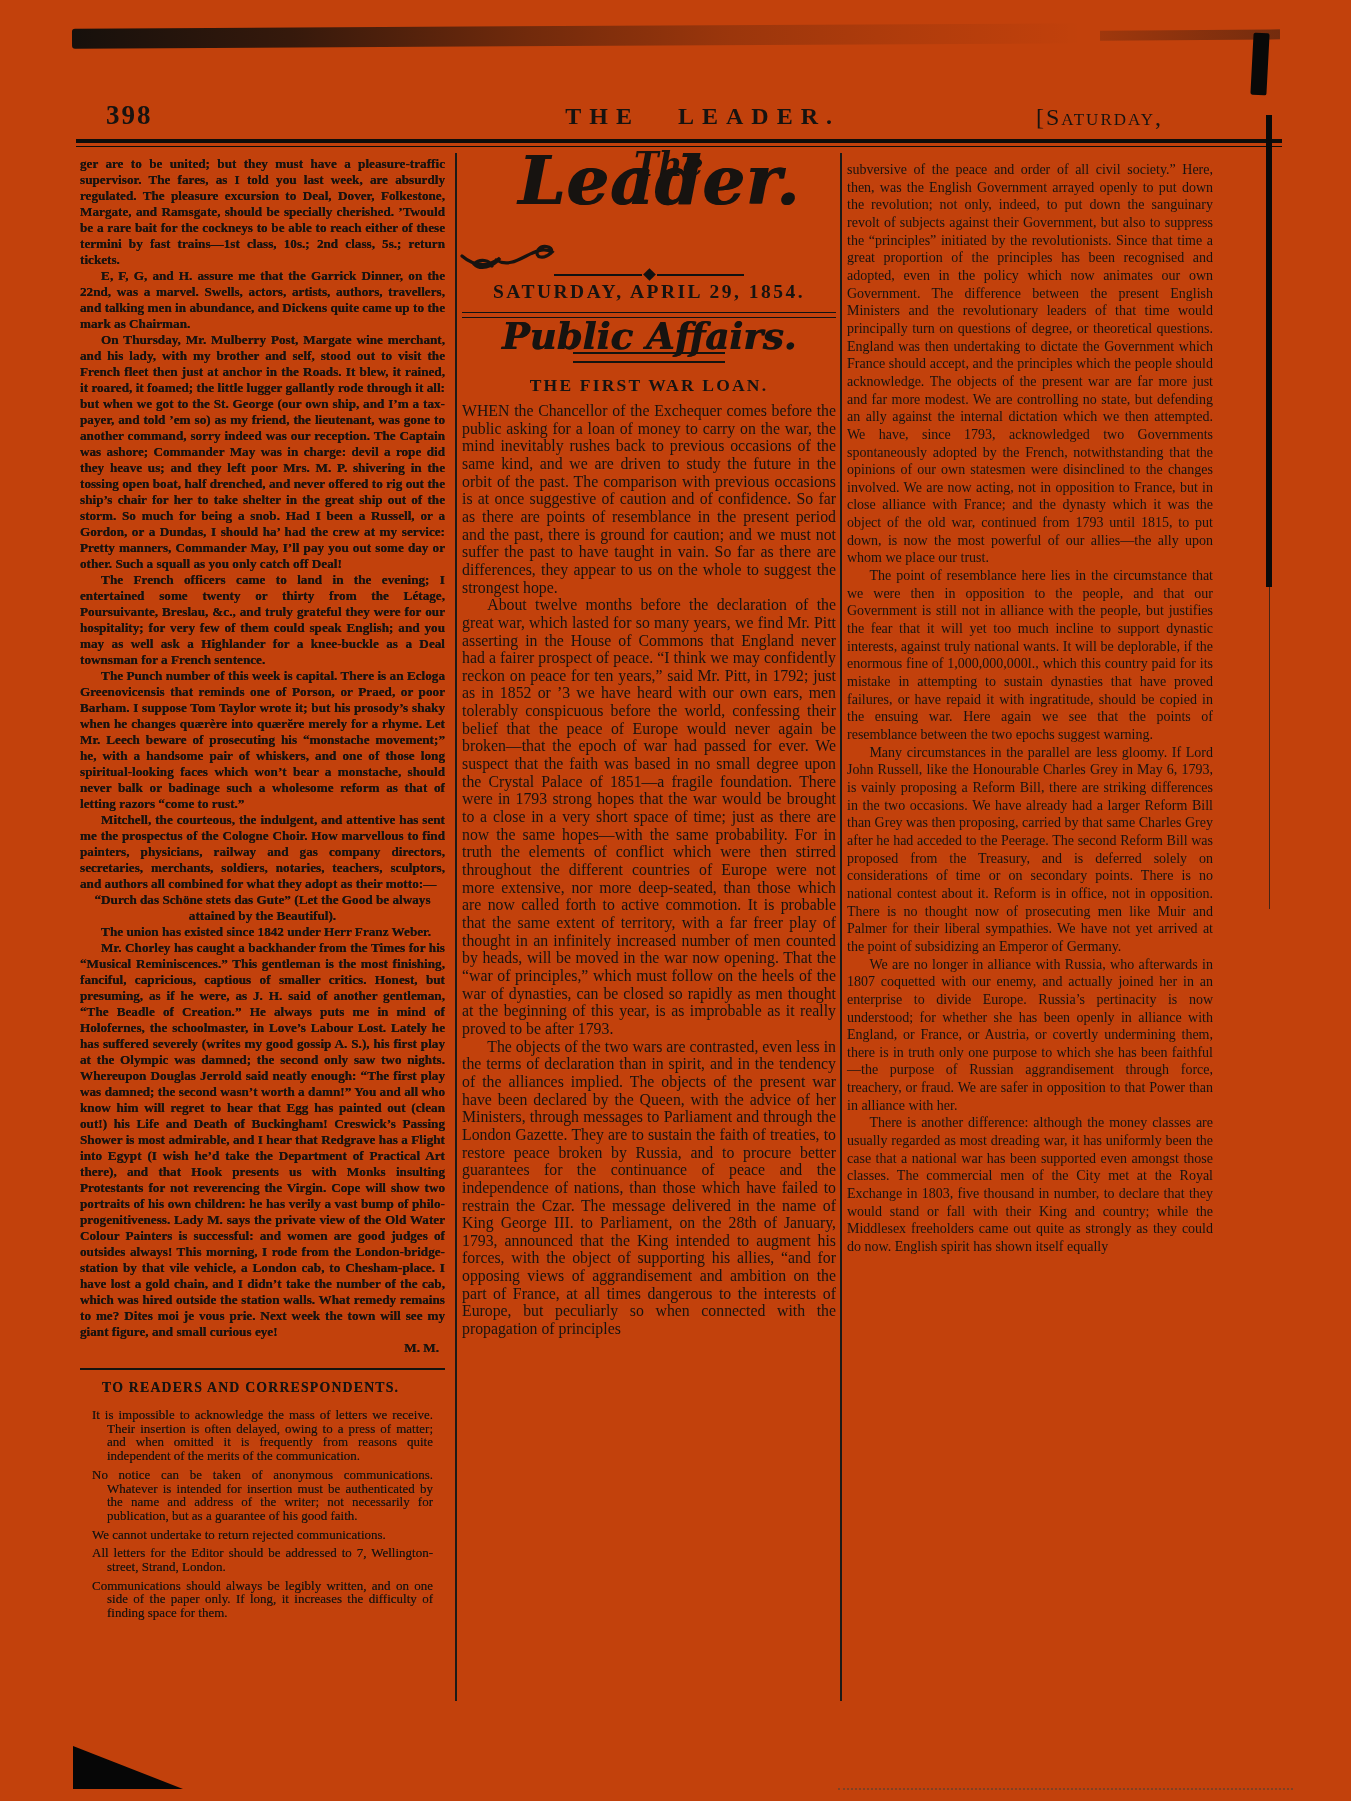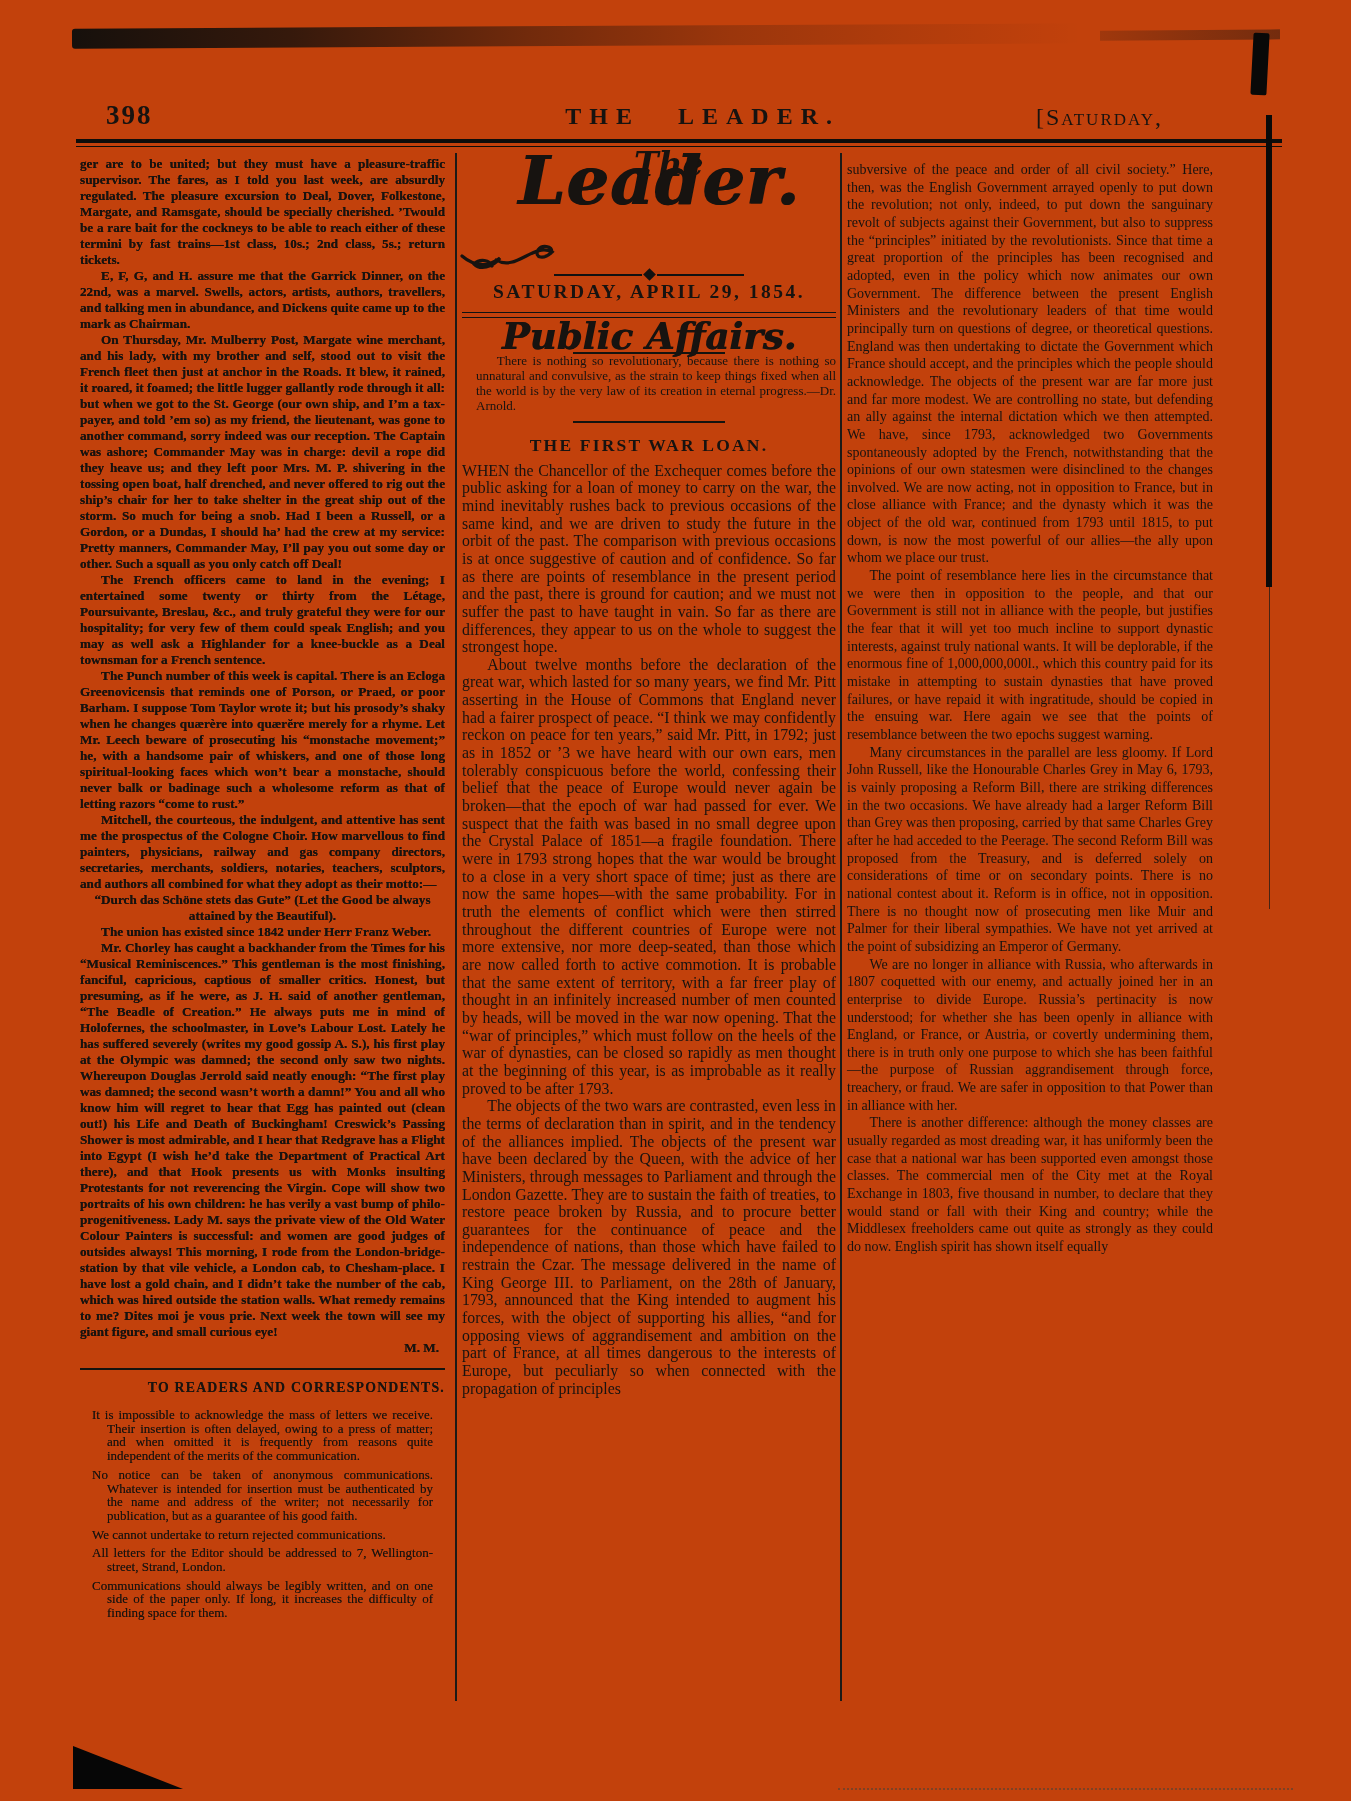--- a/index.html
+++ b/index.html
@@ -44,21 +44,21 @@
   .col p.flush { text-indent:0; }
 
   
   .left-col { left:80px; top:156px; width:365px; font-size:13.2px; line-height:16px;
     font-weight:bold; text-shadow:0 0 .55px rgba(20,15,10,.85); }
   .left-col .motto { text-align:center; text-indent:0; }
   .signature { text-align:right; text-indent:0 !important; padding-right:6px; }
 
   .readers { margin-top:10px; font-weight:normal; text-shadow:0 0 .3px rgba(20,15,10,.6); }
   .readers-rule { border:none; border-top:2.6px solid #15130f; margin:12px 0 10px; }
-  .readers-title { text-align:right; font-size:13.8px; font-weight:bold; letter-spacing:1.2px; margin:0 0 7px; text-indent:0; }
+  .readers-title { text-align:left; font-size:13.8px; font-weight:bold; letter-spacing:1.2px; margin:0 0 7px; text-indent:0; }
   .readers ul { margin:12px; padding:0; list-style:none; font-size:13px; line-height:13.7px; }
   .readers li { padding-left:15px; text-indent:-15px; margin-bottom:5px; text-align:justify; }
 
   
   .mid-col { left:462px; top:160px; width:374px; font-size:15.8px; line-height:17.65px; }
   .masthead-logo { position:relative; height:108px; font-family:"DejaVu Serif", serif; }
   .masthead-the { position:absolute; left:172px; top:-4px; font-size:33px; font-style:italic; font-weight:bold; }
   .masthead-leader { position:absolute; left:56px; top:12px; font-size:67px; font-style:italic; font-weight:bold;
     letter-spacing:1px; text-shadow:1.2px 0 0 #171310; }
   .masthead-flourish { position:absolute; left:-6px; top:62px; }
@@ -137,21 +137,20 @@
       <span class="diamond"></span>
       <span class="dline"></span>
     </div>
 
     <div class="masthead-date">SATURDAY, APRIL 29, 1854.</div>
     <div class="double-rule"></div>
 
     <div class="section-title">Public Affairs.</div>
     <hr class="short-rule">
 
-    <p class="epigraph">There is nothing so revolutionary, because there is nothing so unnatural and convulsive, as the strain to keep things fixed when all the world is by the very law of its creation in eternal progress.—Dr. Arnold.</p>
     <hr class="short-rule">
 
     <div class="article-title">THE FIRST WAR LOAN.</div>
 
     <p class="flush">WHEN the Chancellor of the Exchequer comes before the public asking for a loan of money to carry on the war, the mind inevitably rushes back to previous occasions of the same kind, and we are driven to study the future in the orbit of the past. The comparison with previous occasions is at once suggestive of caution and of confidence. So far as there are points of resemblance in the present period and the past, there is ground for caution; and we must not suffer the past to have taught in vain. So far as there are differences, they appear to us on the whole to suggest the strongest hope.</p>
     <p>About twelve months before the declaration of the great war, which lasted for so many years, we find Mr. Pitt asserting in the House of Commons that England never had a fairer prospect of peace. “I think we may confidently reckon on peace for ten years,” said Mr. Pitt, in 1792; just as in 1852 or ’3 we have heard with our own ears, men tolerably conspicuous before the world, confessing their belief that the peace of Europe would never again be broken—that the epoch of war had passed for ever. We suspect that the faith was based in no small degree upon the Crystal Palace of 1851—a fragile foundation. There were in 1793 strong hopes that the war would be brought to a close in a very short space of time; just as there are now the same hopes—with the same probability. For in truth the elements of conflict which were then stirred throughout the different countries of Europe were not more extensive, nor more deep-seated, than those which are now called forth to active commotion. It is probable that the same extent of territory, with a far freer play of thought in an infinitely increased number of men counted by heads, will be moved in the war now opening. That the “war of principles,” which must follow on the heels of the war of dynasties, can be closed so rapidly as men thought at the beginning of this year, is as improbable as it really proved to be after 1793.</p>
     <p>The objects of the two wars are contrasted, even less in the terms of declaration than in spirit, and in the tendency of the alliances implied. The objects of the present war have been declared by the Queen, with the advice of her Ministers, through messages to Parliament and through the London Gazette. They are to sustain the faith of treaties, to restore peace broken by Russia, and to procure better guarantees for the continuance of peace and the independence of nations, than those which have failed to restrain the Czar. The message delivered in the name of King George III. to Parliament, on the 28th of January, 1793, announced that the King intended to augment his forces, with the object of supporting his allies, “and for opposing views of aggrandisement and ambition on the part of France, at all times dangerous to the interests of Europe, but peculiarly so when connected with the propagation of principles</p>
   </div>
 
   <div class="col right-col">

